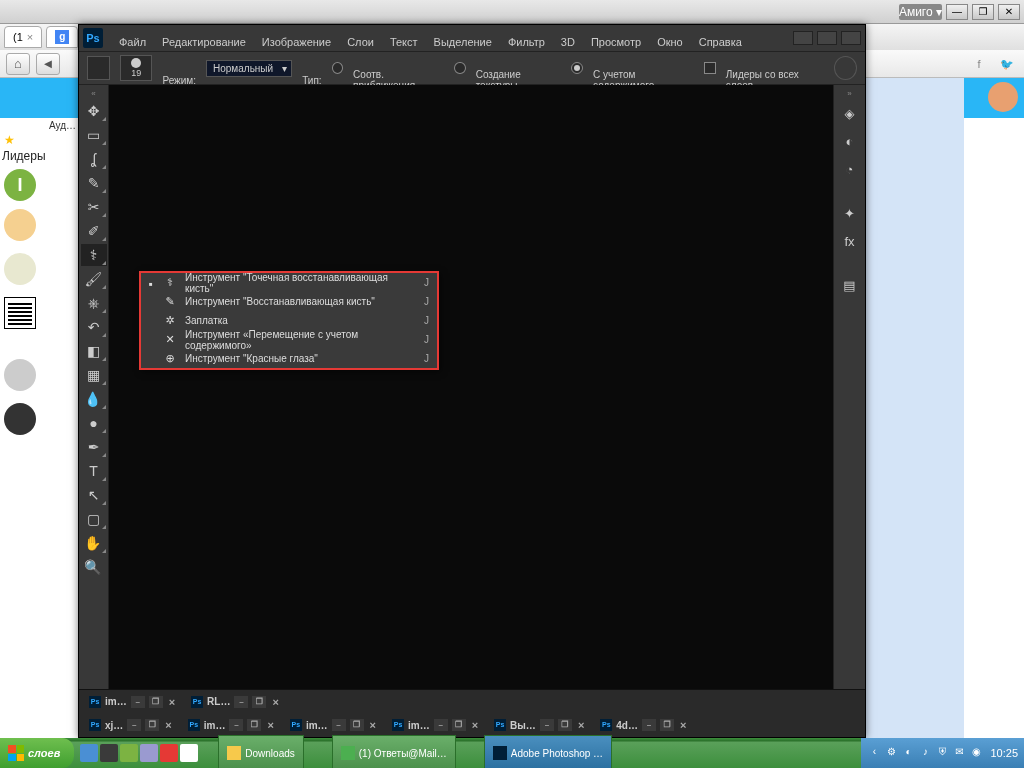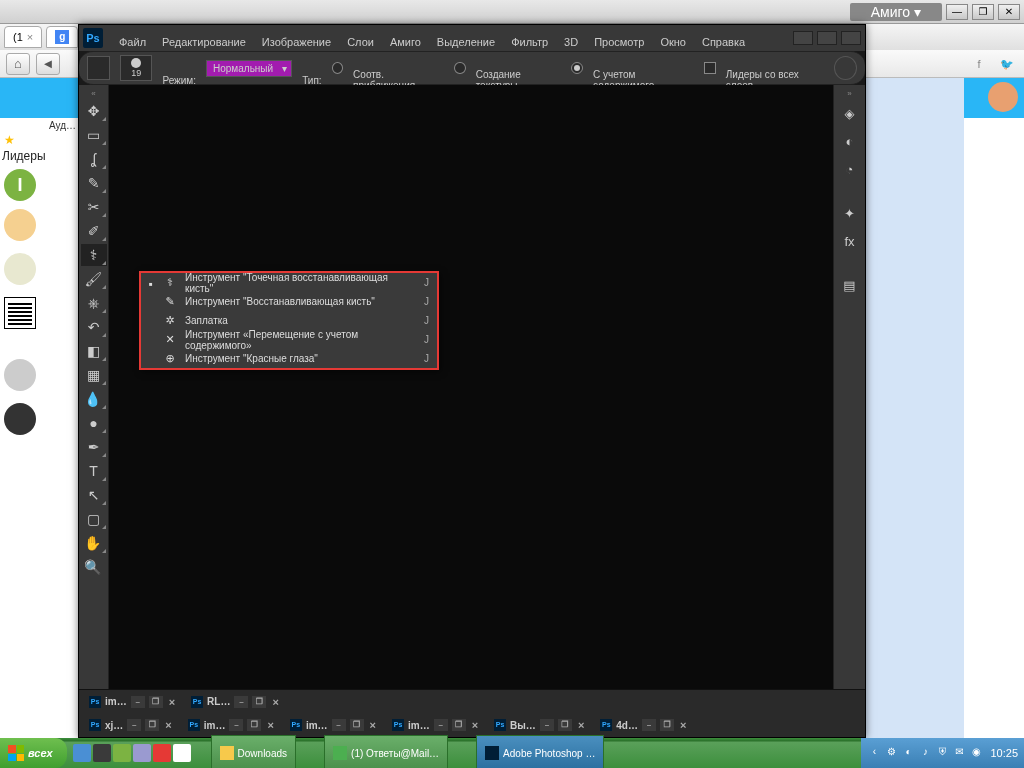--- a/index.html
+++ b/index.html
@@ -1,20 +1,20 @@
 <!DOCTYPE html>
 <html><head>
 <meta charset="utf-8">
 <style>
 * { margin: 0; padding: 0; box-sizing: border-box; font-family: Tahoma, Arial, sans-serif; }
 body { width: 1024px; height: 768px; background: #d4e4f7; overflow: hidden; position: relative; }
 
 
 .browser-chrome { position: absolute; top: 0; left: 0; right: 0; height: 24px; background: linear-gradient(#e8e8e8,#d0d0d0); border-bottom: 1px solid #999; display: flex; align-items: center; justify-content: flex-end; padding: 0 4px; gap: 4px; }
-.browser-chrome .amigo { background: #888; color: #fff; font-size: 14px; padding: 1px 21px; border-radius: 2px; }
+.browser-chrome .amigo { background: #888; color: #fff; font-size: 12px; padding: 1px 0; border-radius: 2px; }
 .browser-chrome .wbtn { width: 22px; height: 16px; background: linear-gradient(#f0f0f0,#c8c8c8); border: 1px solid #888; font-size: 10px; text-align: center; line-height: 14px; }
 
 .tabs-row { position: absolute; top: 24px; left: 0; right: 0; height: 26px; background: linear-gradient(#f5f5f5,#e0e0e0); display: flex; align-items: center; padding: 0 4px; gap: 4px; }
 .tab-a { height: 22px; padding: 0 8px; background: #fff; border: 1px solid #aaa; border-radius: 4px 4px 0 0; font-size: 11px; display: flex; align-items: center; gap: 4px; }
 .gicon { width: 14px; height: 14px; background: #4285f4; color: #fff; font-size: 10px; font-weight: bold; text-align: center; line-height: 14px; }
 .tab-x { font-size: 11px; color: #888; }
 
 .nav-row { position: absolute; top: 50px; left: 0; right: 0; height: 28px; background: linear-gradient(#fafafa,#e8e8e8); border-bottom: 1px solid #bbb; display: flex; align-items: center; padding: 0 6px; gap: 6px; }
 .nav-row .nbtn { width: 24px; height: 22px; background: linear-gradient(#fff,#ddd); border: 1px solid #aaa; border-radius: 3px; font-size: 13px; text-align: center; line-height: 20px; color: #555; }
 .nav-row .spacer { flex: 1; }
@@ -39,26 +39,26 @@
 .page-right .avface { position: absolute; right: 6px; top: 4px; width: 30px; height: 30px; border-radius: 50%; background: #e8a070; }
 
 
 .ps-window { position: absolute; left: 78px; top: 24px; width: 788px; height: 714px; background: #1a1a1a; border: 1px solid #000; box-shadow: 0 0 8px rgba(0,0,0,0.5); display: flex; flex-direction: column; }
 .ps-menubar { height: 26px; background: #383838; display: flex; align-items: center; padding: 0 4px; gap: 0; color: #ccc; font-size: 11px; }
 .ps-logo { width: 20px; height: 20px; background: #001e36; color: #31a8ff; font-weight: bold; font-size: 11px; text-align: center; line-height: 20px; margin-right: 8px; border-radius: 2px; }
 .ps-menubar .mitem { padding: 4px 8px; height: 26px; line-height: 26px; }
 .ps-menubar .spacer { flex: 1; }
 .ps-menubar .wctrl { width: 20px; height: 14px; background: #444; margin-left: 4px; border: 1px solid #222; }
 
-.ps-options { height: 34px; background: #383838; border-top: 1px solid #222; border-bottom: 1px solid #222; display: flex; align-items: center; padding: 0 8px; gap: 10px; color: #ccc; font-size: 10px; border-radius: 14px; }
+.ps-options { height: 34px; background: #383838; border-top: 1px solid #222; border-bottom: 1px solid #222; display: flex; align-items: center; padding: 0 8px; gap: 10px; color: #ccc; font-size: 10px; }
 .opt-tool-icon { width: 24px; height: 24px; background: #2a2a2a; border: 1px solid #555; }
 .opt-size { width: 34px; height: 26px; background: #2a2a2a; border: 1px solid #555; display: flex; flex-direction: column; align-items: center; justify-content: center; color: #ccc; font-size: 9px; }
 .opt-size .dot { width: 10px; height: 10px; border-radius: 50%; background: #ccc; }
 .opt-label { color: #ccc; margin-top: 24px; }
-.opt-select { background: #a21caf; border: 1px solid #555; padding: 2px 18px 2px 6px; font-size: 10px; color: #ccc; position: relative; }
+.opt-select { background: #0f172a; border: 1px solid #555; padding: 2px 18px 2px 6px; font-size: 10px; color: #ccc; position: relative; }
 .opt-select::after { content: '▾'; position: absolute; right: 4px; }
 .radio { width: 12px; height: 12px; border-radius: 50%; border: 1px solid #888; display: inline-block; vertical-align: middle; background: #2a2a2a; }
 .radio.on::after { content: ''; display: block; width: 6px; height: 6px; border-radius: 50%; background: #ccc; margin: 2px; }
 .checkbox { width: 12px; height: 12px; border: 1px solid #888; display: inline-block; background: #2a2a2a; }
 .opt-end-icon { width: 24px; height: 24px; border: 1px solid #555; border-radius: 50%; margin-left: auto; }
 
 .ps-body { flex: 1; display: flex; position: relative; background: #282828; }
 .ps-toolbar { width: 30px; background: #383838; display: flex; flex-direction: column; padding: 4px 0; border-right: 1px solid #222; }
 .ps-toolbar .collapse-handle { height: 10px; text-align: center; color: #888; font-size: 8px; }
 .tbtn { width: 26px; height: 22px; margin: 1px auto; color: #ccc; font-size: 14px; text-align: center; line-height: 22px; position: relative; }
@@ -148,21 +148,21 @@
   </div>
 </div>
 
 <div class="ps-window">
   <div class="ps-menubar">
     <div class="ps-logo">Ps</div>
     <div class="mitem">Файл</div>
     <div class="mitem">Редактирование</div>
     <div class="mitem">Изображение</div>
     <div class="mitem">Слои</div>
-    <div class="mitem">Амиго</div>
+    <div class="mitem">Текст</div>
     <div class="mitem">Выделение</div>
     <div class="mitem">Фильтр</div>
     <div class="mitem">3D</div>
     <div class="mitem">Просмотр</div>
     <div class="mitem">Окно</div>
     <div class="mitem">Справка</div>
     <div class="spacer"></div>
     <div class="wctrl"></div>
     <div class="wctrl"></div>
     <div class="wctrl"></div>
@@ -324,21 +324,21 @@
 </div>
 
 <div class="taskbar">
   <div class="start-btn">
     <span class="winlogo">
         <span></span>
         <span></span>
         <span></span>
         <span></span>
       </span>
-    <span>всех</span>
+    <span>слоев</span>
   </div>
   <div class="ql">
     <div class="qicon" style="background:#4a8fd4"></div>
     <div class="qicon" style="background:#3a3a3a"></div>
     <div class="qicon" style="background:#7cb342"></div>
     <div class="qicon" style="background:#9a9ad0"></div>
     <div class="qicon" style="background:#e53935"></div>
     <div class="qicon" style="background:#fff"></div>
   </div>
   <div class="task-item">

